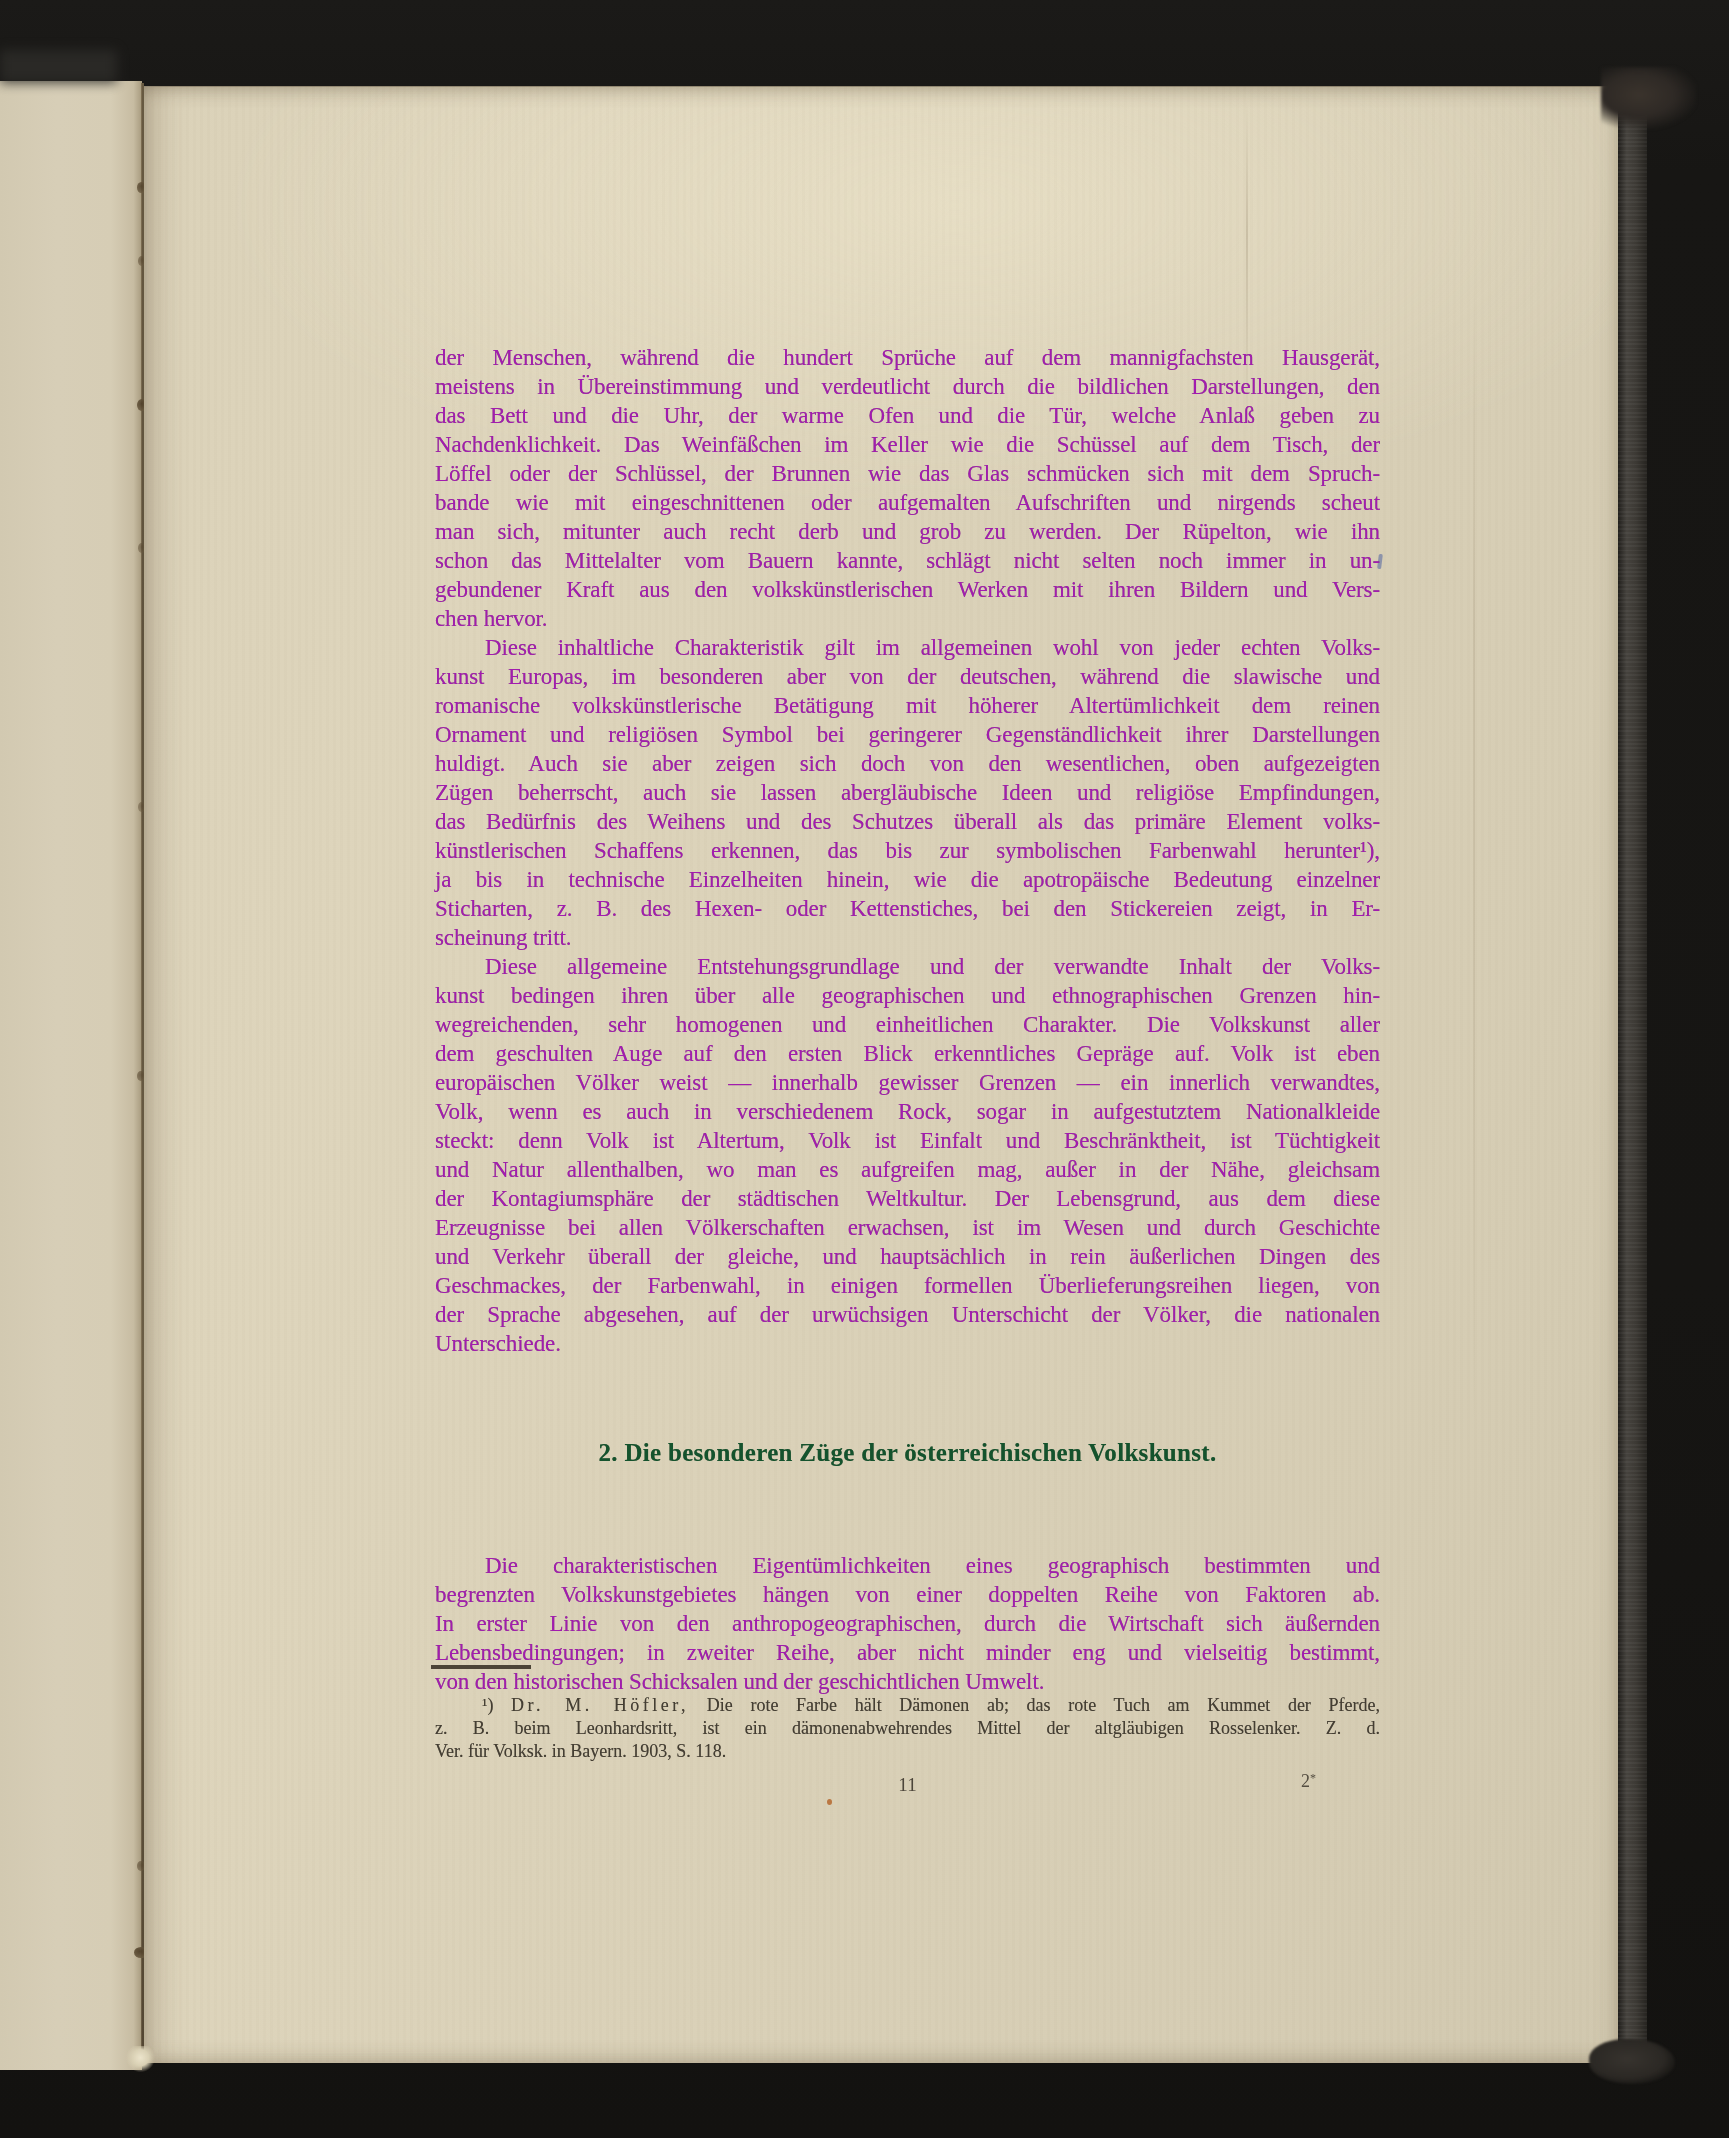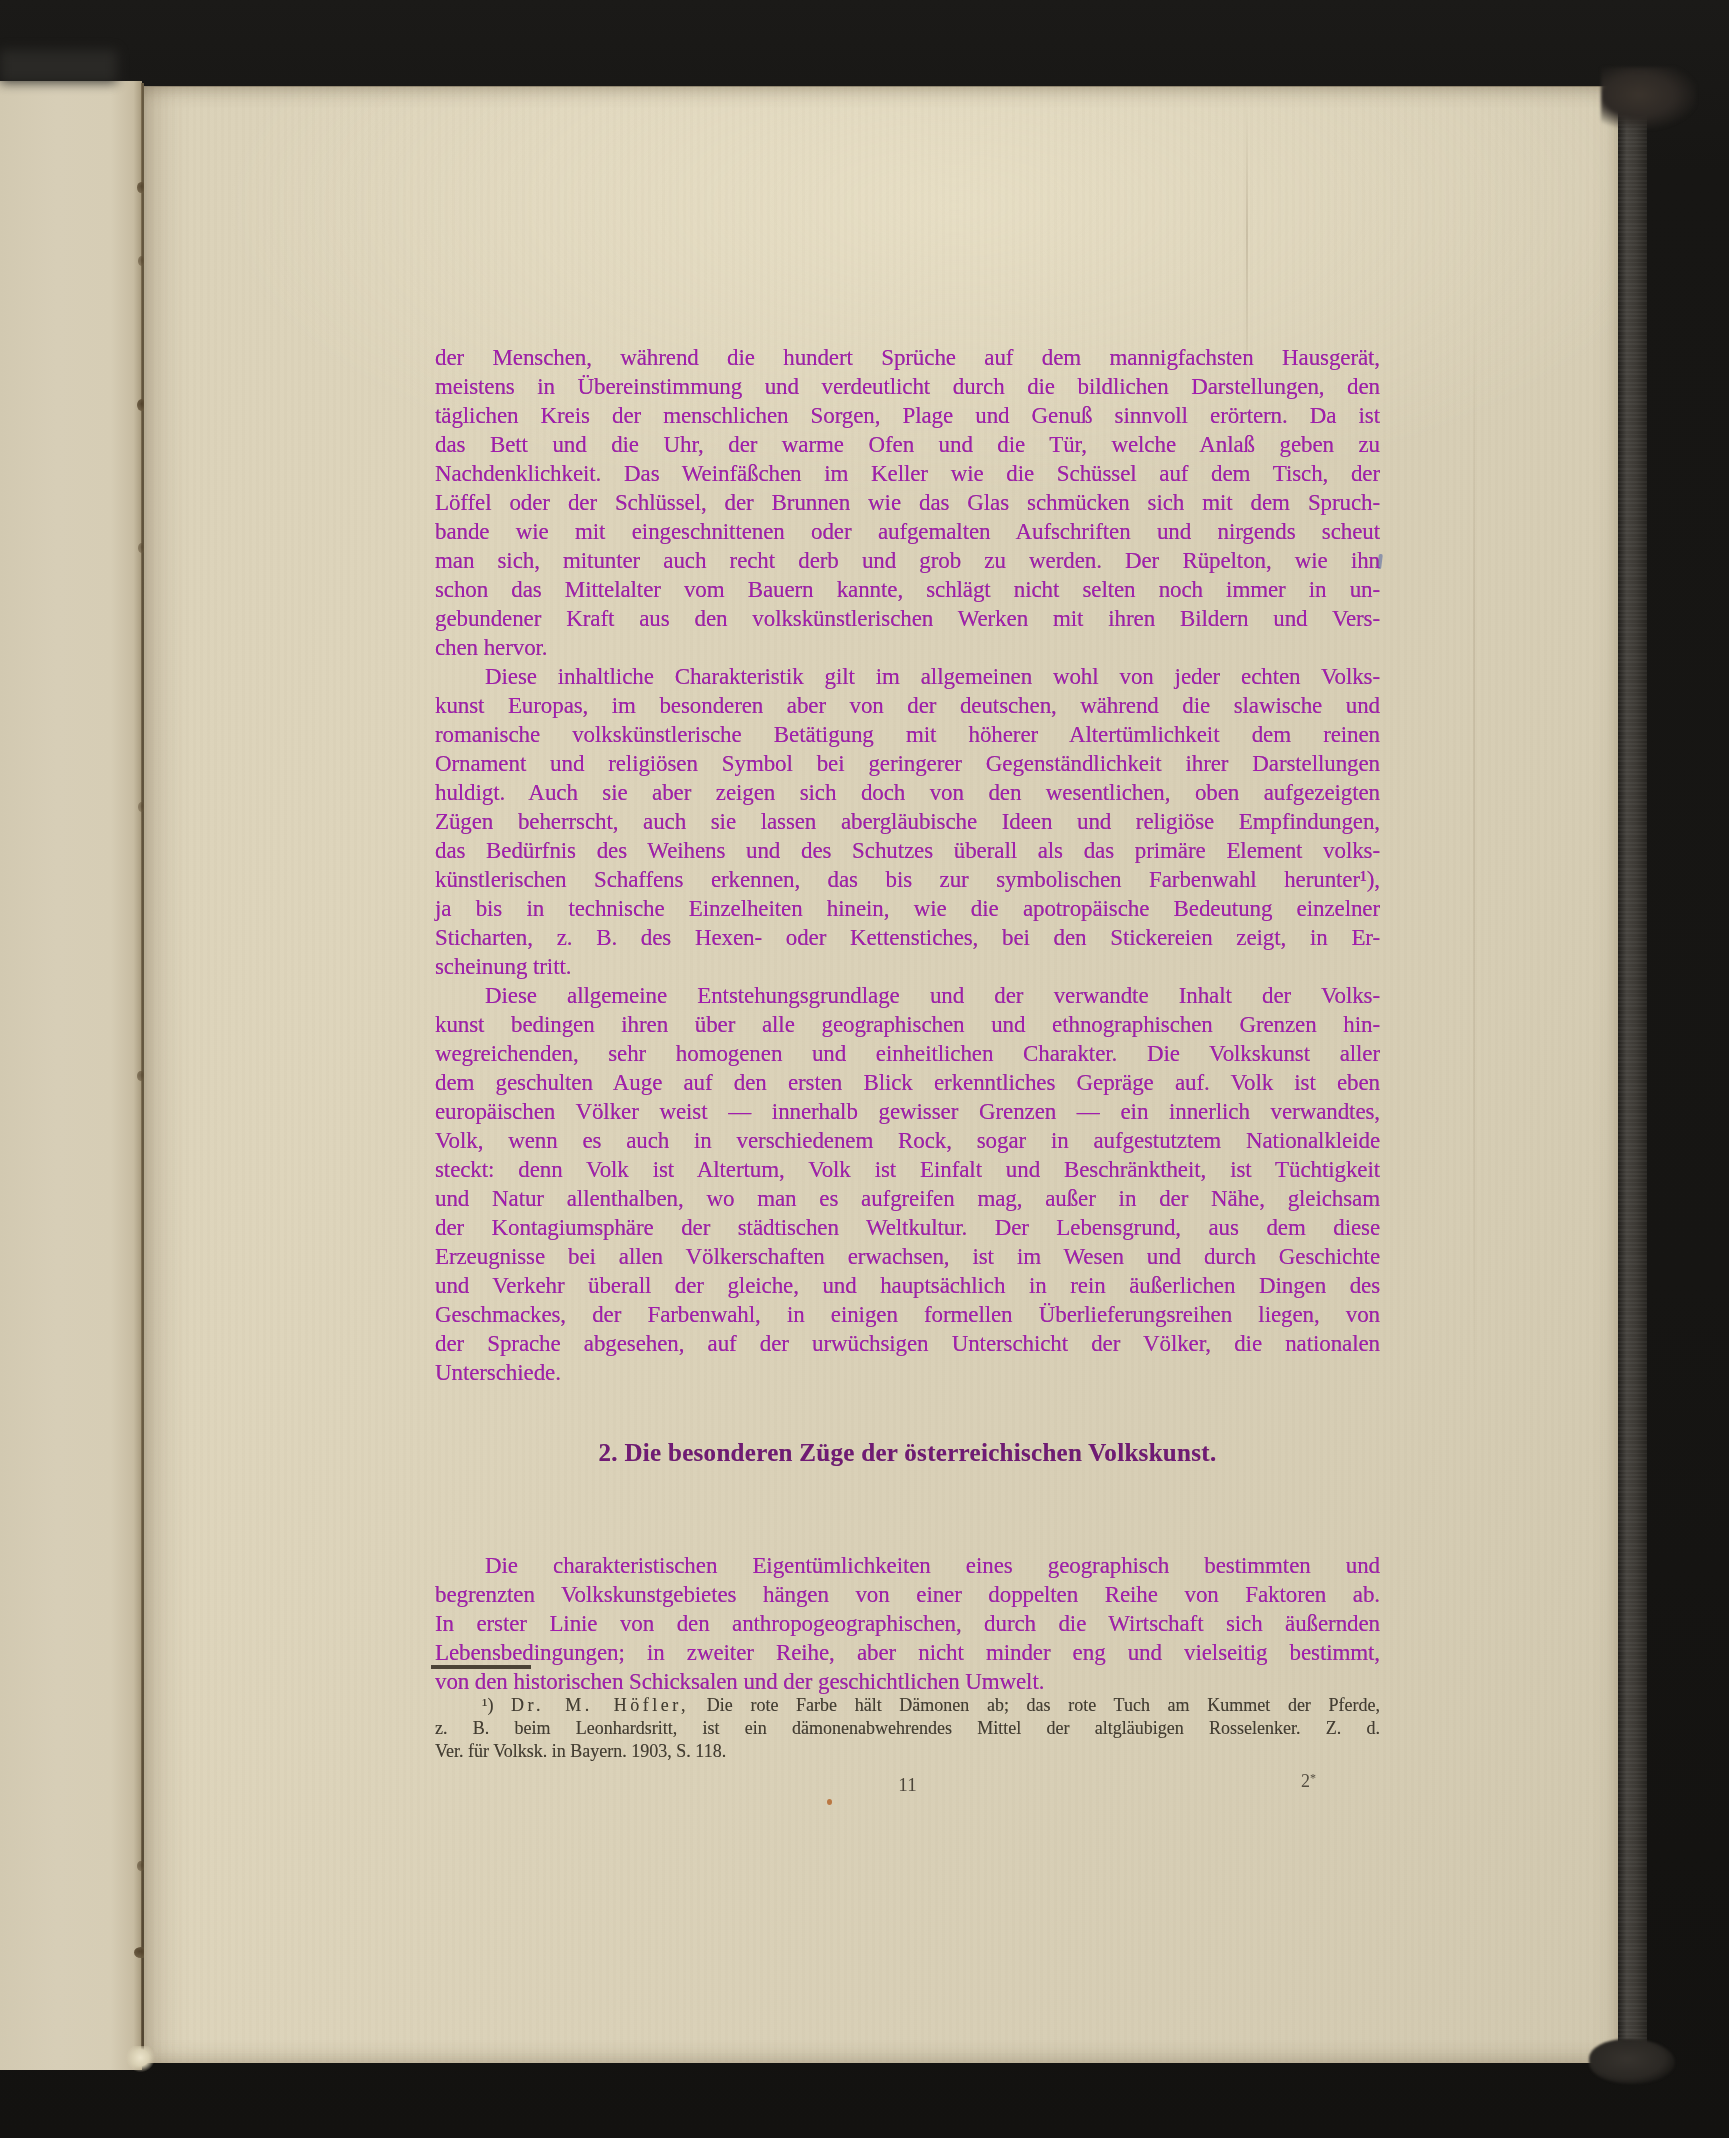--- a/index.html
+++ b/index.html
@@ -74,21 +74,21 @@
   .textcol{position:absolute;left:435px;width:945px;color:#a21caf;
     font-size:23px;line-height:29px;letter-spacing:-0.1px;
     text-shadow:0 0 0.5px rgba(76,69,58,.55);}
   .block-main{top:343px;}
   .block-after{top:1551px;}
   .line{white-space:nowrap;text-align:justify;text-align-last:justify;}
   .line.last{text-align-last:left;}
   .line.indent{padding-left:50px;}
   .heading{
     position:absolute;left:435px;top:1439px;width:945px;text-align:center;
-    font-size:25px;font-weight:700;color:#701a75;letter-spacing:0.3px;
+    font-size:25px;font-weight:700;color:#14532d;letter-spacing:0.3px;
     text-shadow:0 0 0.5px rgba(69,63,53,.5);
   }
   .footnote-rule{position:absolute;left:431px;top:1665px;width:100px;height:3.5px;background:#4c4437;}
   .footnote{position:absolute;left:435px;top:1678px;width:945px;color:#443e33;
     font-size:18px;line-height:23px;text-shadow:0 0 0.4px rgba(68,62,51,.5);margin-top:16px;}
   .fn-line{white-space:nowrap;text-align:justify;text-align-last:justify;}
   .fn-line.first{padding-left:47px;}
   .fn-line.last{text-align-last:left;}
   .fn-author{letter-spacing:3.5px;}
   .page-number{
@@ -125,21 +125,20 @@
 <div class="cover-fray-top"></div>
 <div class="cover-corner-bottom"></div>
 <div class="bottom-thread"></div>
 <div class="pen-tick"></div>
 <div class="fleck"></div>
 
 <div class="textcol block-main">
     <div>
       <div class="line">der Menschen, während die hundert Sprüche auf dem mannigfachsten Hausgerät,</div>
       <div class="line">meistens in Übereinstimmung und verdeutlicht durch die bildlichen Darstellungen, den</div>
-      <div class="line">täglichen Kreis der menschlichen Sorgen, Plage und Genuß sinnvoll erörtern. Da ist</div>
       <div class="line">das Bett und die Uhr, der warme Ofen und die Tür, welche Anlaß geben zu</div>
       <div class="line">Nachdenklichkeit. Das Weinfäßchen im Keller wie die Schüssel auf dem Tisch, der</div>
       <div class="line">Löffel oder der Schlüssel, der Brunnen wie das Glas schmücken sich mit dem Spruch-</div>
       <div class="line">bande wie mit eingeschnittenen oder aufgemalten Aufschriften und nirgends scheut</div>
       <div class="line">man sich, mitunter auch recht derb und grob zu werden. Der Rüpelton, wie ihn</div>
       <div class="line">schon das Mittelalter vom Bauern kannte, schlägt nicht selten noch immer in un-</div>
       <div class="line">gebundener Kraft aus den volkskünstlerischen Werken mit ihren Bildern und Vers-</div>
       <div class="line last">chen hervor.</div>
     </div>
     <div>

